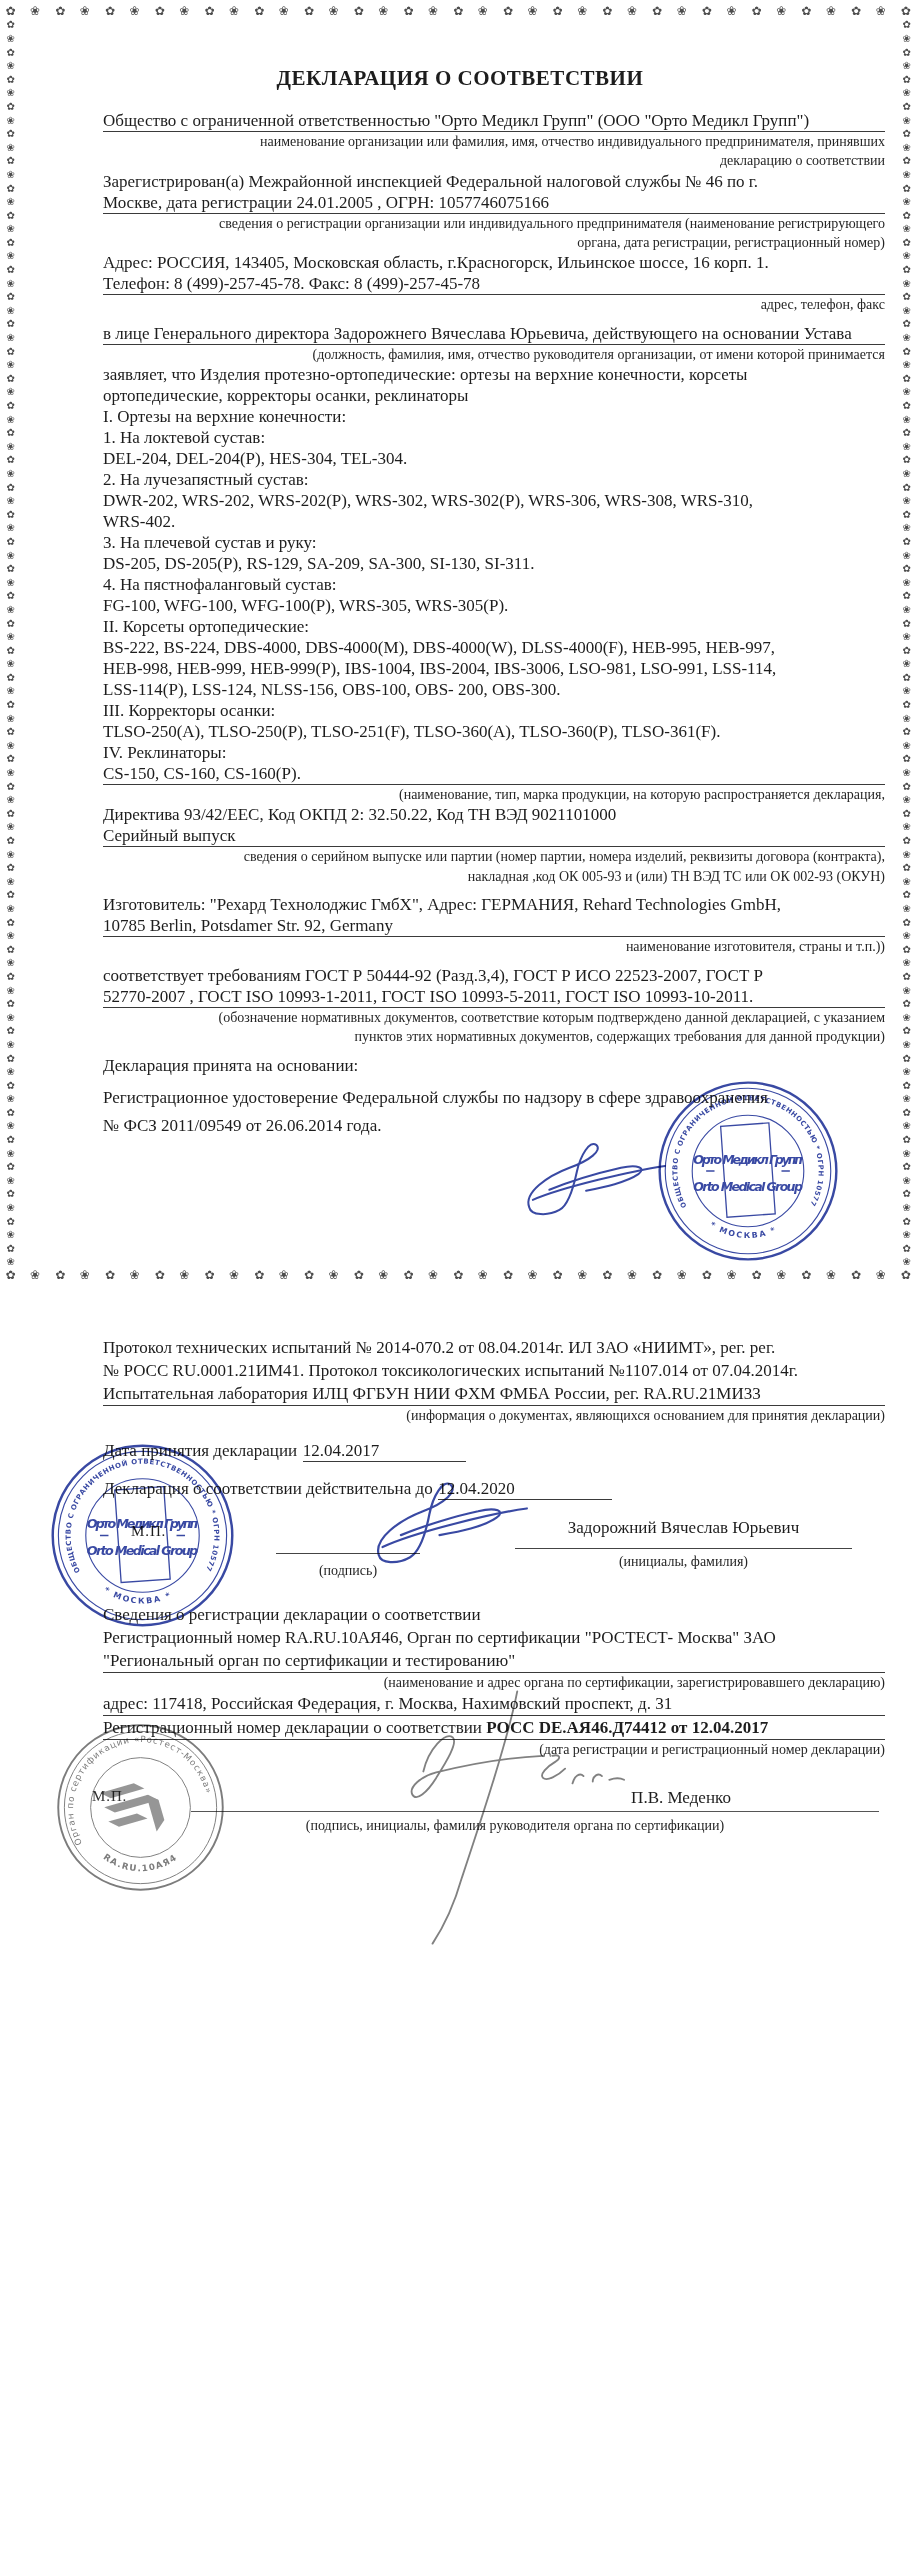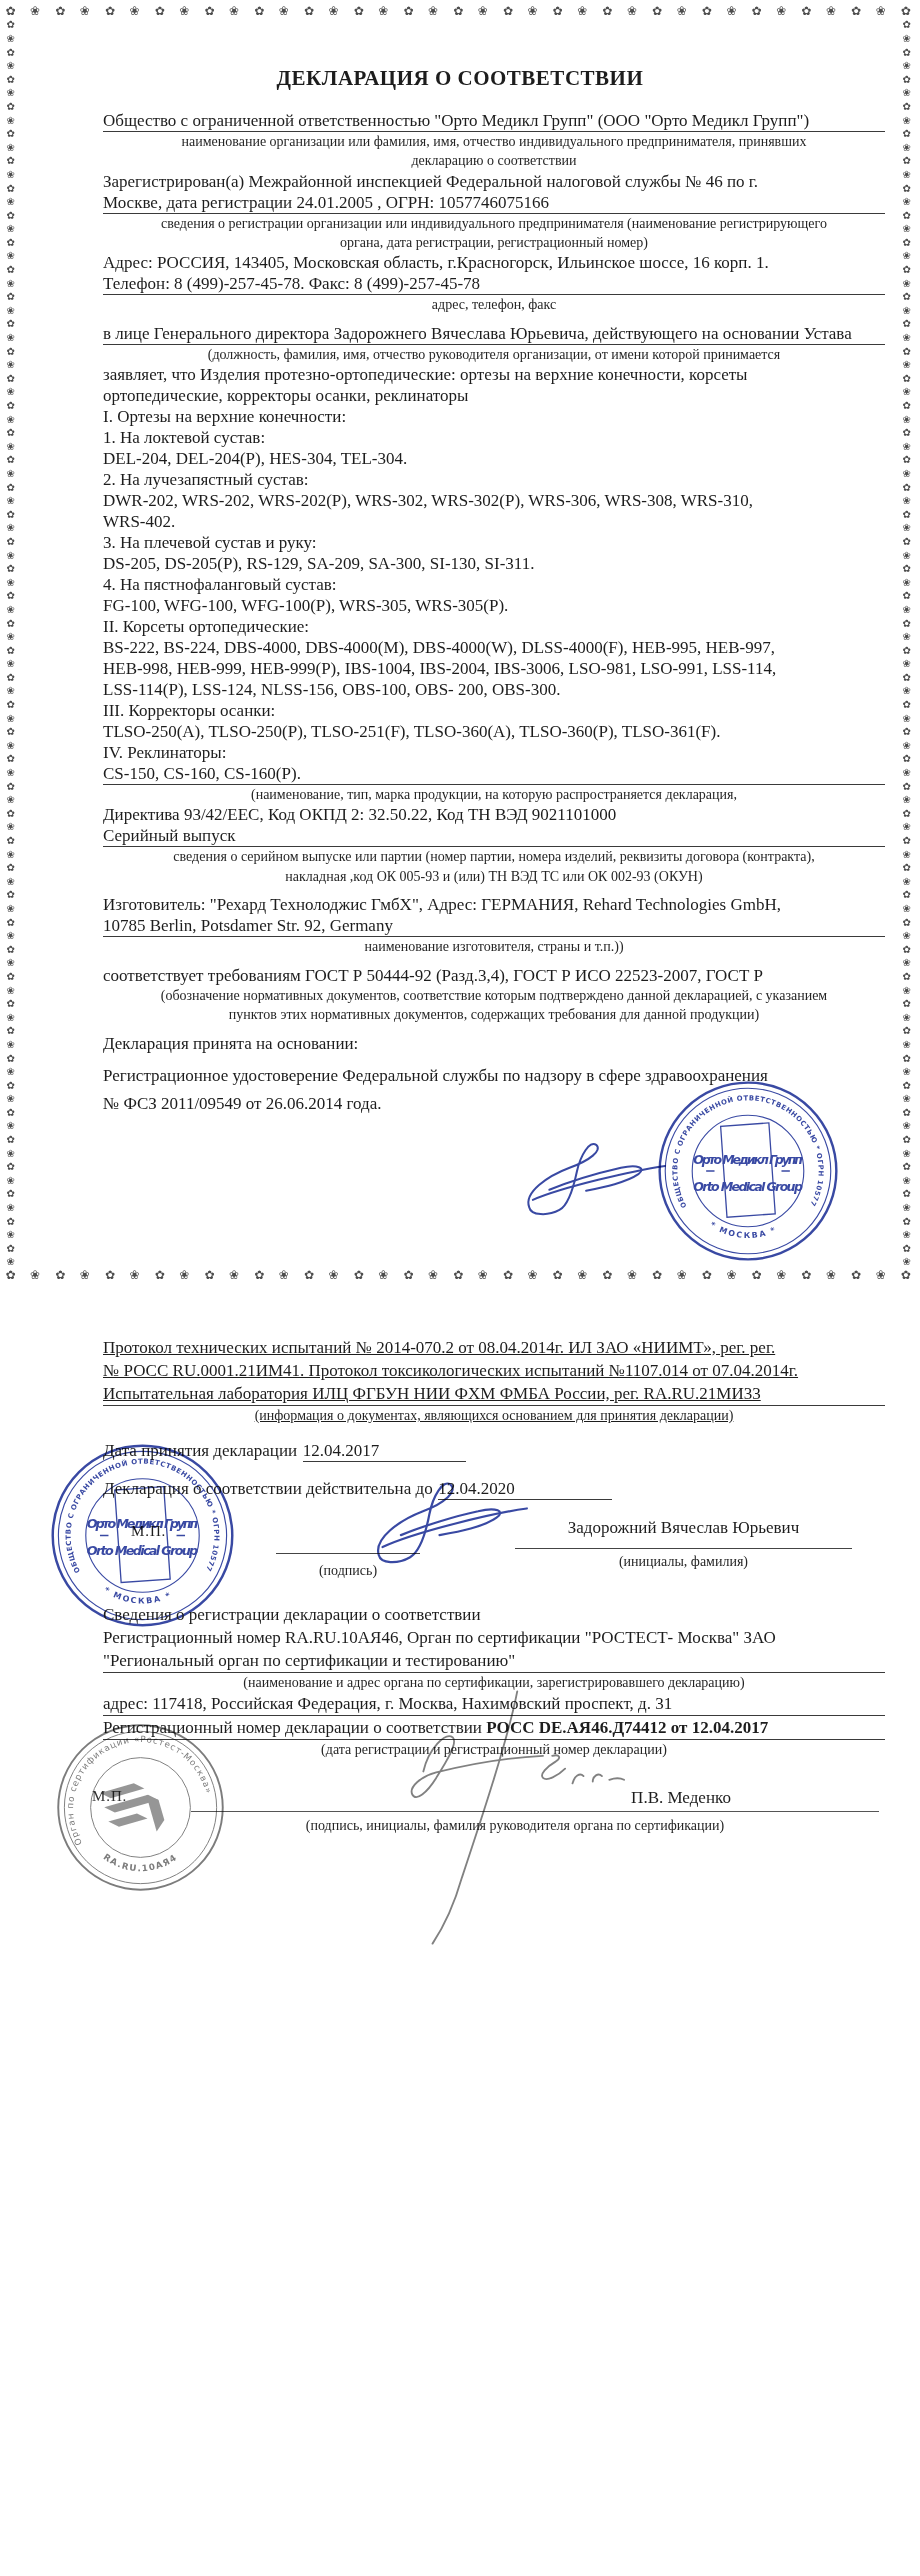--- a/index.html
+++ b/index.html
@@ -12,27 +12,27 @@
   .orn.v{top:18.4px;width:15.6px;height:1249px;font-size:10px;line-height:13.6px;overflow:hidden;
          white-space:pre-line;text-align:center;}
   .orn.v.left{left:2.8px;} .orn.v.right{left:899px;}
   
   #title{position:absolute;left:18.4px;top:66px;width:883px;text-align:center;
          font-size:21px;font-weight:bold;letter-spacing:0.5px;}
   #p1content{position:absolute;left:103px;top:110px;width:782px;}
   .ln{display:block;}
   .ln.m{font-size:17px;height:21px;line-height:21px;white-space:nowrap;}
   .ln.m2{font-size:17px;height:23px;line-height:23px;white-space:nowrap;}
-  .ln.n{font-size:14px;height:19.3px;line-height:19.3px;text-align:center;white-space:nowrap;color:#262626;}
+  .ln.n{font-size:14px;height:19.3px;line-height:19.3px;text-align:right;white-space:nowrap;color:#262626;}
   .ln.u{border-bottom:1.4px solid #3a3a3a;}
   .ln.gb{margin-bottom:8.3px;} .ln.gt{margin-top:8.3px;}
   .ln.sp{height:28px;line-height:28px;}
   .ln b{font-weight:bold;margin-top:40px;}
   
-  #p2a{position:absolute;left:103px;top:1336px;width:782px;text-decoration:underline;}
+  #p2a{position:absolute;left:103px;top:1336px;width:782px;}
   #p2b{position:absolute;left:103px;top:1603px;width:782px;}
   .daterow{position:absolute;left:103px;font-size:17px;white-space:nowrap;}
   .daterow .val{display:inline-block;border-bottom:1.4px solid #3a3a3a;margin-left:5.5px;}
   #date1{top:1441px;} #date1 .val{padding-right:87px;text-align:center;}
   #date2{top:1479px;} #date2 .val{padding-right:97px;}
   .hline{position:absolute;border-top:1.3px solid #444;height:0;}
   .slabel{position:absolute;font-size:14px;text-align:center;color:#262626;}
   .sname{position:absolute;font-size:17px;text-align:center;white-space:nowrap;}
   .mp{position:absolute;font-size:15px;letter-spacing:0.9px;}
   
@@ -267,20 +267,21 @@
       <div class="ln m u">CS-150, CS-160, CS-160(P).</div>
       <div class="ln n">(наименование, тип, марка продукции, на которую распространяется декларация,</div>
       <div class="ln m">Директива 93/42/ЕЕС, Код ОКПД 2:  32.50.22, Код ТН ВЭД 9021101000</div>
       <div class="ln m u">Серийный выпуск</div>
       <div class="ln n">сведения о серийном выпуске или партии (номер партии, номера изделий, реквизиты договора (контракта),</div>
       <div class="ln n gb">накладная ,код ОК 005-93 и (или) ТН ВЭД ТС или ОК 002-93 (ОКУН)</div>
       <div class="ln m gt">Изготовитель: "Рехард Технолоджис ГмбХ", Адрес: ГЕРМАНИЯ, Rehard Technologies GmbH,</div>
       <div class="ln m u">10785 Berlin, Potsdamer Str. 92, Germany</div>
       <div class="ln n gb">наименование изготовителя, страны и т.п.))</div>
       <div class="ln m gt">соответствует требованиям ГОСТ Р 50444-92 (Разд.3,4), ГОСТ Р ИСО 22523-2007, ГОСТ Р</div>
+      <div class="ln m u">52770-2007 , ГОСТ  ISO 10993-1-2011,  ГОСТ ISO 10993-5-2011, ГОСТ  ISO 10993-10-2011.</div>
       <div class="ln n">(обозначение нормативных документов, соответствие которым подтверждено данной декларацией, с указанием</div>
       <div class="ln n gb">пунктов этих нормативных документов, содержащих требования для данной продукции)</div>
       <div class="ln m gt gb">Декларация принята на основании:</div>
       <div class="ln m sp">Регистрационное удостоверение Федеральной службы по надзору в сфере здравоохранения</div>
       <div class="ln m sp">№ ФСЗ 2011/09549 от 26.06.2014 года.</div>
     </div>
 
   <svg class="stamp" style="left:655px;top:1078px" width="186" height="186" viewBox="0 0 200 200">
     <g fill="none" stroke="#2e3f9e">
       <circle cx="100" cy="100" r="95" stroke-width="2.6"></circle>

